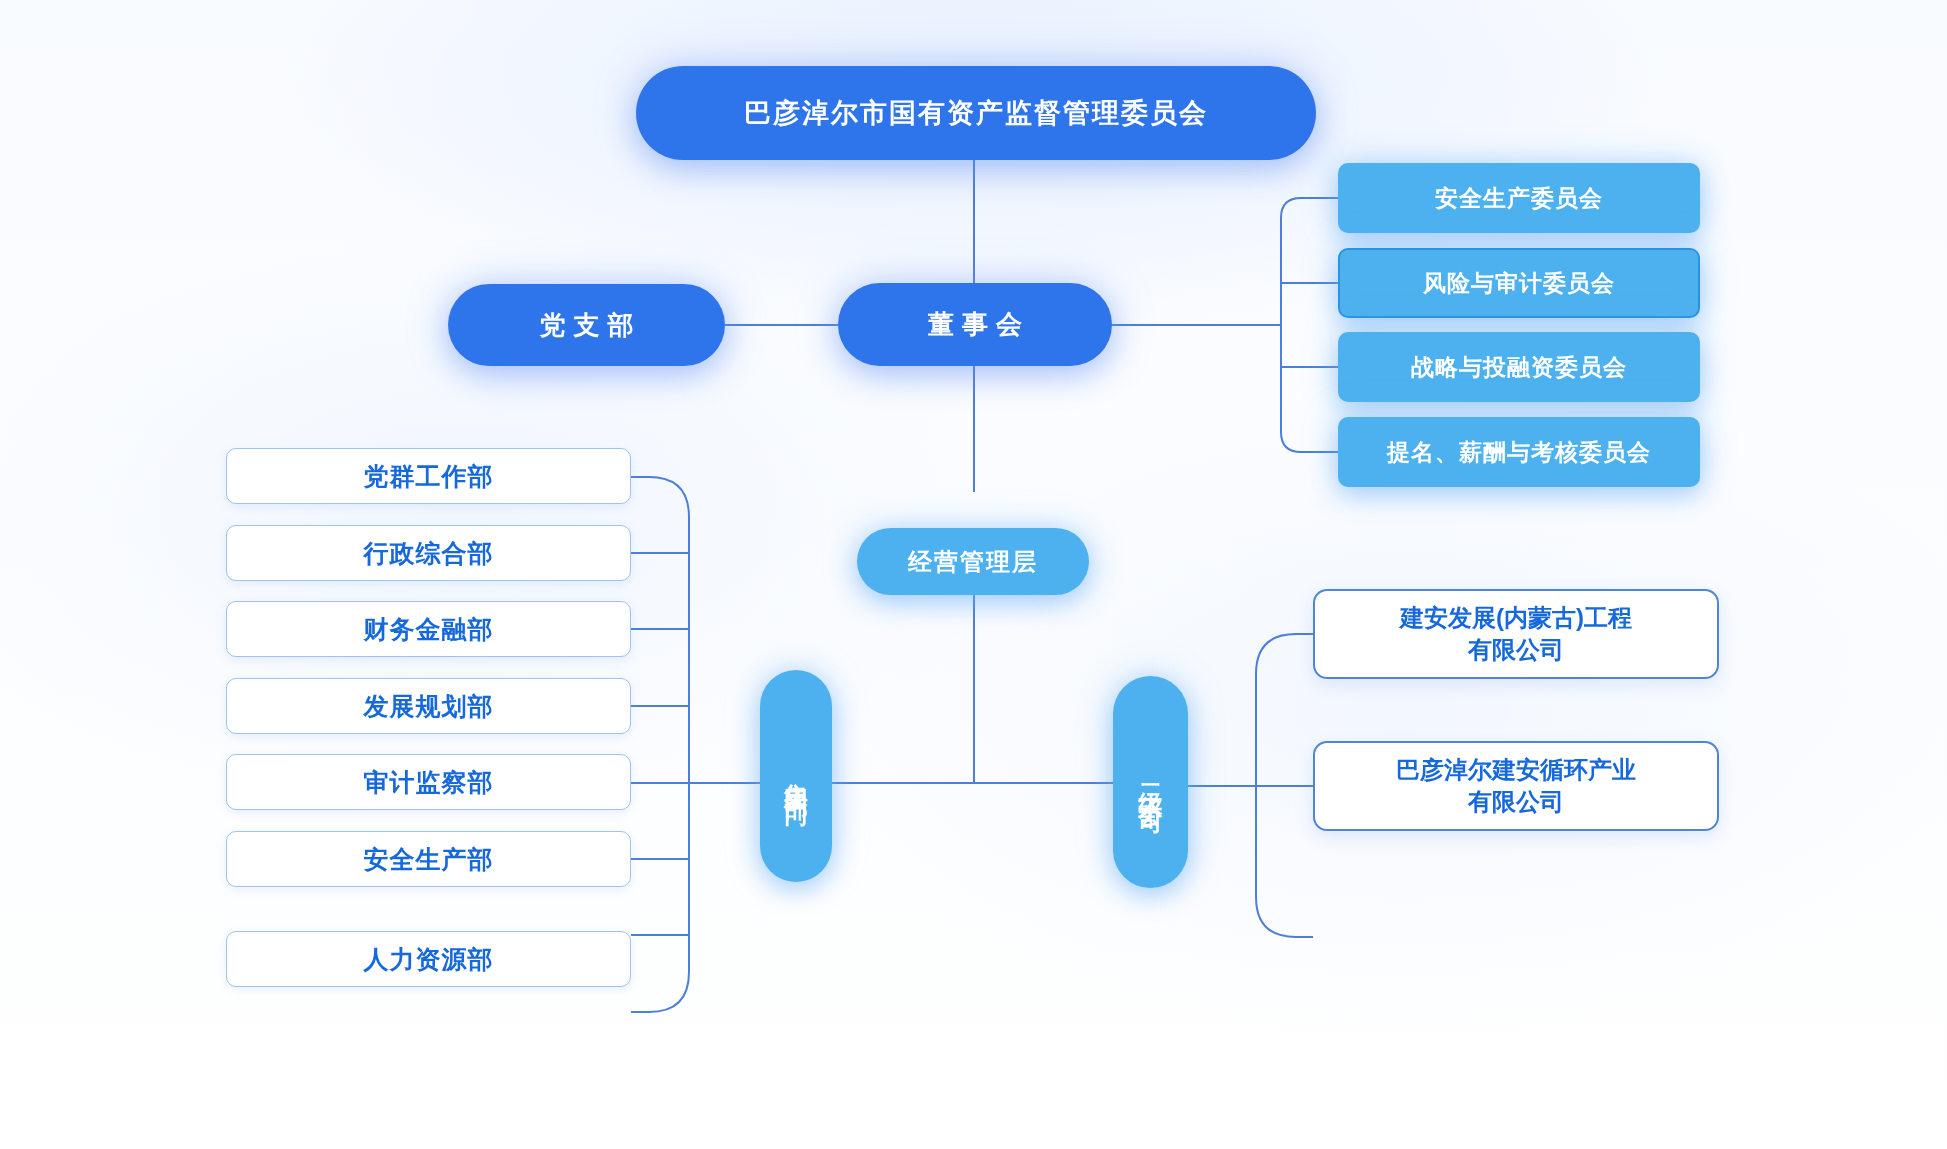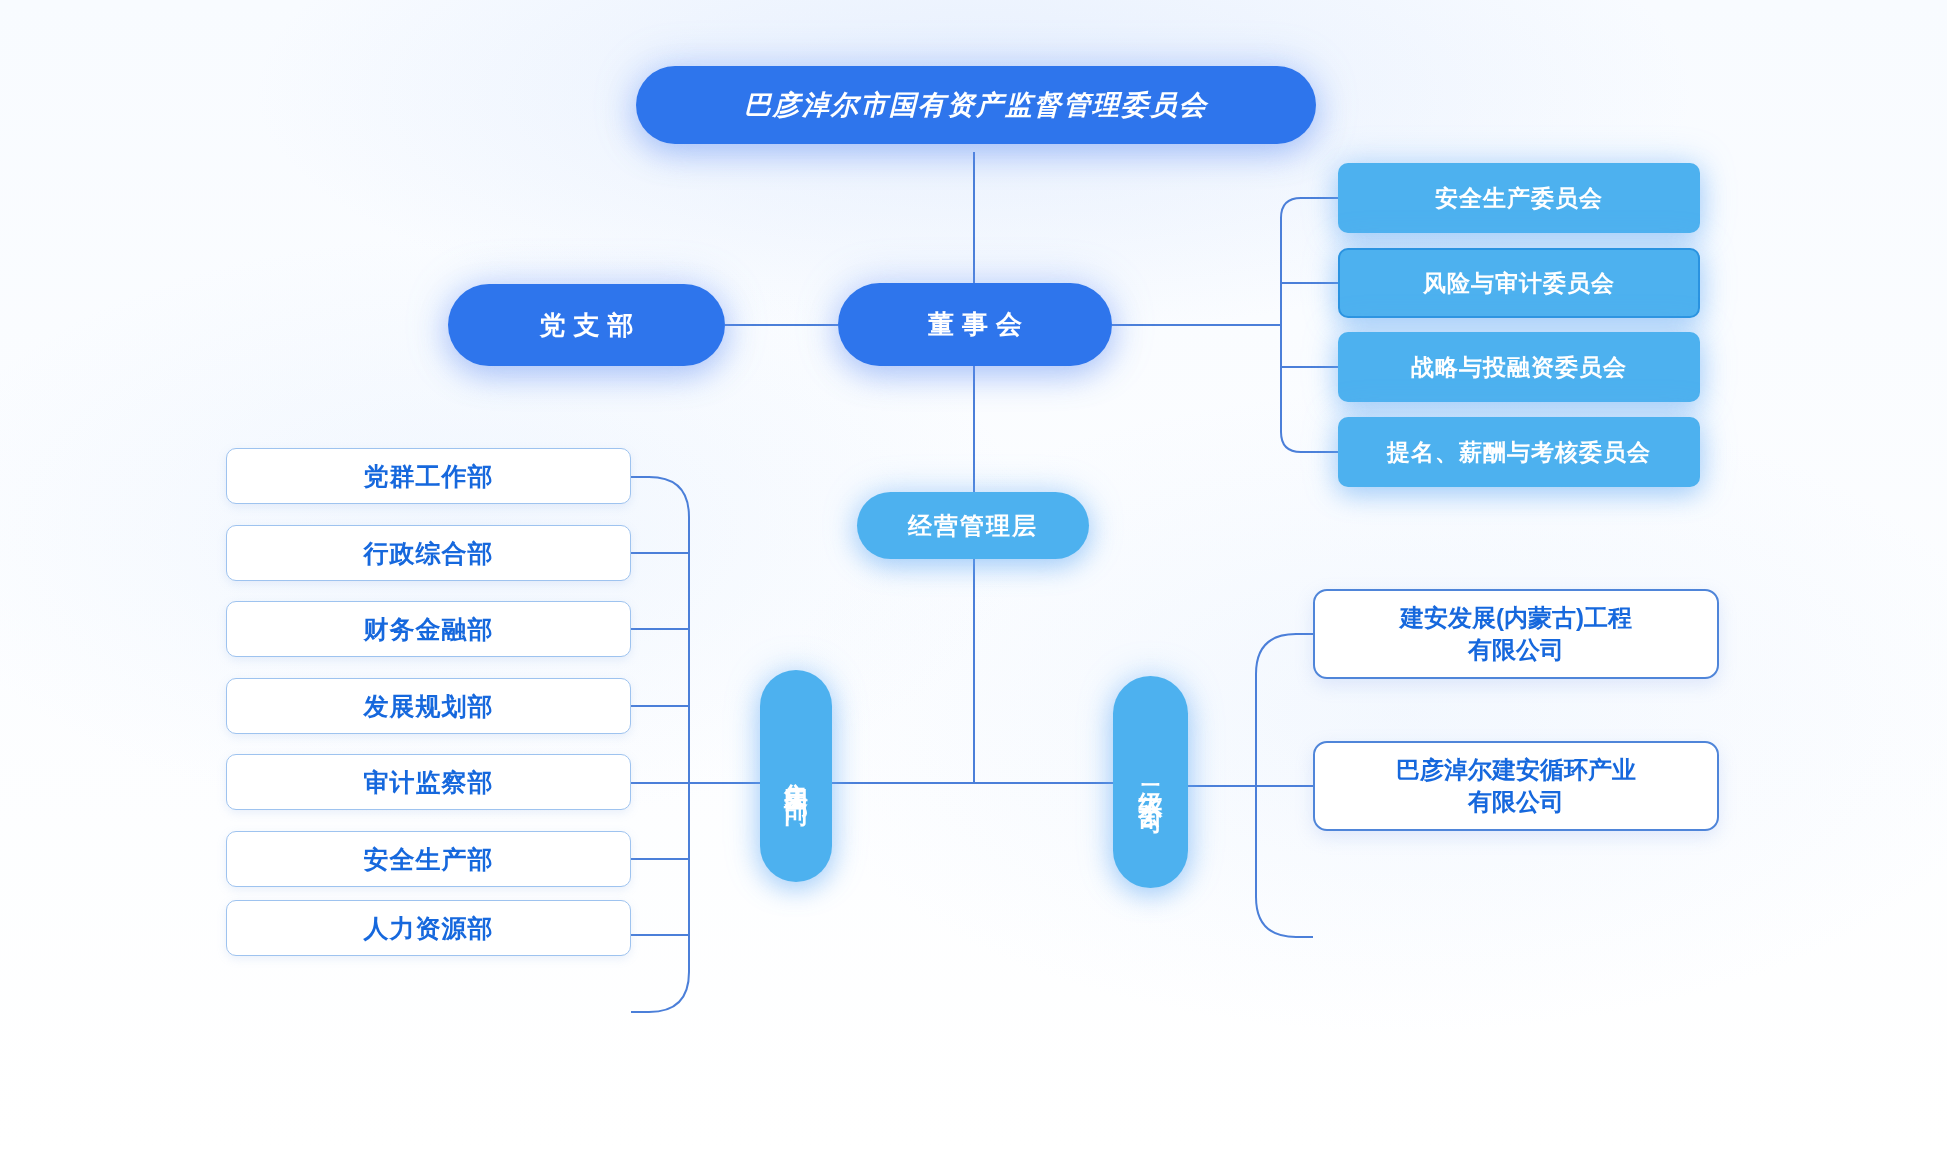--- a/index.html
+++ b/index.html
@@ -23,21 +23,21 @@
   .dark-pill{
     background:#2e75ec;color:#ffffff;font-weight:bold;border-radius:999px;
     box-shadow:0 10px 30px rgba(86,134,240,.35), 0 0 42px rgba(130,168,250,.38);
   }
   .root-pill{font-size:27px;letter-spacing:2px;}
   .small-pill{font-size:26px;letter-spacing:8px;text-indent:8px;text-align:right;}
   .lblue{
     background:#4db1ef;color:#ffffff;font-weight:bold;
     box-shadow:0 8px 24px rgba(96,168,244,.40), 0 0 34px rgba(120,185,248,.40);
   }
-  .mgmt-pill{border-radius:999px;font-size:24px;letter-spacing:2px;}
+  .mgmt-pill{border-radius:999px;font-size:24px;letter-spacing:2px;margin-top:36px;}
   .committee{border-radius:10px;font-size:23px;letter-spacing:1px;}
   .committee.outlined{border:2px solid #2a93e0;}
   .vpill{
     border-radius:999px;font-size:24px;letter-spacing:6px;
     writing-mode:vertical-rl;text-orientation:upright;
   }
   .dept{
     background:#ffffff;border:1.5px solid #9ec3ef;border-radius:10px;
     color:#1668dd;font-weight:bold;font-size:25px;letter-spacing:1px;
     box-shadow:0 3px 10px rgba(140,170,230,.18);
@@ -75,21 +75,21 @@
     <path d="M631 859 L689 859"></path>
     <path d="M631 935 L689 935"></path>
 
     <path d="M631 783 L760 783"></path>
     <path d="M832 783 L1113 783"></path>
     <path d="M1188 786 L1313 786"></path>
 
     <path d="M1313 634 L1296 634 Q1256 634 1256 674 L1256 897 Q1256 937 1296 937 L1313 937"></path>
   </svg>
 
-  <div class="node dark-pill root-pill" style="left:636px;top:66px;width:680px;height:78px;font-style:italic;">
+  <div class="node dark-pill root-pill" style="left:636px;top:66px;width:680px;height:94px;">
     <span>巴彦淖尔市国有资产监督管理委员会</span>
   </div>
 
   <div class="node dark-pill small-pill" style="left:448px;top:284px;width:277px;height:82px;">
     <span>党支部</span>
   </div>
 
   <div class="node dark-pill small-pill" style="left:838px;top:283px;width:274px;height:83px;">
     <span>董事会</span>
   </div>
@@ -122,21 +122,21 @@
   </div>
   <div class="node dept" style="left:226px;top:678px;width:405px;height:56px;">
     <span>发展规划部</span>
   </div>
   <div class="node dept" style="left:226px;top:754px;width:405px;height:56px;">
     <span>审计监察部</span>
   </div>
   <div class="node dept" style="left:226px;top:831px;width:405px;height:56px;">
     <span>安全生产部</span>
   </div>
-  <div class="node dept" style="left:226px;top:900px;width:405px;height:56px;">
+  <div class="node dept" style="left:226px;top:931px;width:405px;height:56px;">
     <span>人力资源部</span>
   </div>
 
   <div class="node lblue vpill" style="left:760px;top:670px;width:72px;height:212px;">
     <span>集团部门</span>
   </div>
   <div class="node lblue vpill" style="left:1113px;top:676px;width:75px;height:212px;">
     <span>二级子公司</span>
   </div>
 

